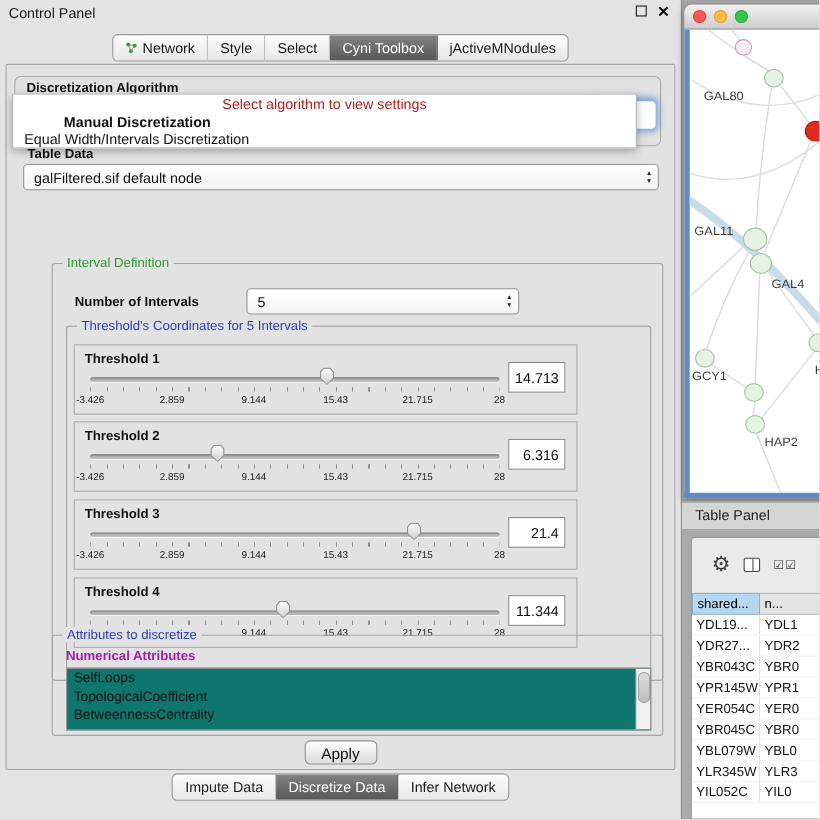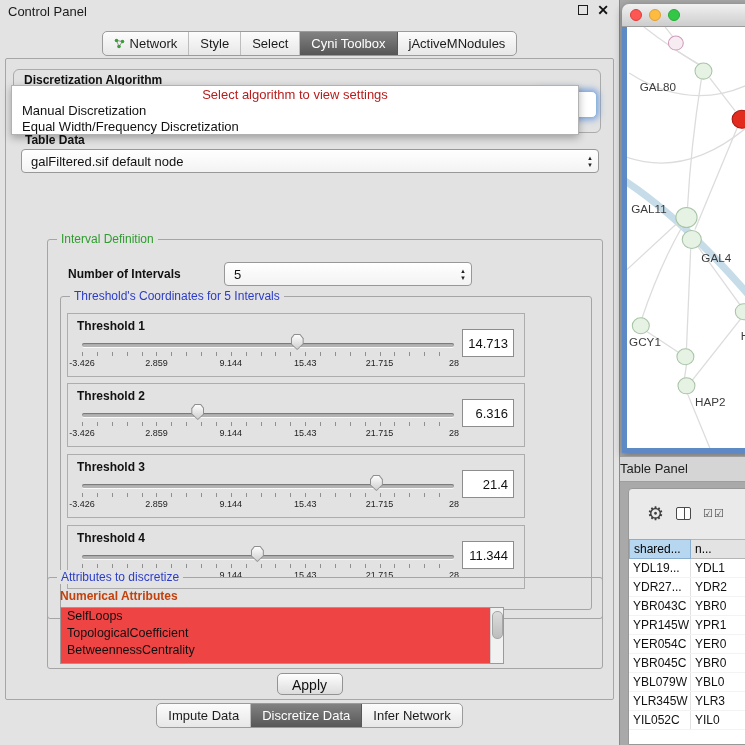--- a/index.html
+++ b/index.html
@@ -20,21 +20,21 @@
   .tab:last-child{border-right:none;}
   .tab.selected{background:linear-gradient(#828282,#575757);color:#fff;border-right-color:#575757;}
   
   .mainpanel{position:absolute;left:5px;top:58px;width:609px;height:642px;background:#e2e2e2;border:1px solid #a6a6a6;border-radius:2px;box-sizing:border-box;}
   .algo-box{position:absolute;left:7px;top:10px;width:588px;height:64px;border:1px solid #ababab;border-radius:6px;box-sizing:border-box;}
   .algo-label{position:absolute;left:10px;top:3px;font-size:12px;font-weight:bold;color:#111;}
   .combo-fragment{position:absolute;left:531px;top:32px;width:58px;height:25px;background:#fff;border:1px solid #8fb4dd;border-radius:5px;box-shadow:0 0 6px 2px rgba(100,150,220,.8);z-index:1;}
   .algo-overlay{position:absolute;left:5px;top:26px;width:568px;height:50px;background:#fff;border:1px solid #b2b2b2;box-shadow:0 3px 8px rgba(0,0,0,.3);z-index:5;box-sizing:border-box;}
   .ov-ph{text-align:center;color:#b91c1c;font-size:13px;line-height:17px;}
   .ov-opt{font-size:13px;line-height:16px;padding-left:10px;color:#111;}
-  .ov-opt.bold{font-weight:normal;}
+  .ov-opt.bold{font-weight:bold;margin-left:36px;}
   .td-label{position:absolute;left:19px;top:74px;font-size:12px;font-weight:bold;color:#111;}
   .combo{position:absolute;background:linear-gradient(#ffffff,#f3f3f3);border:1px solid #989898;border-radius:4px;font-size:13px;color:#111;display:flex;align-items:center;padding:0 22px 0 9px;box-sizing:border-box;}
   .stepper{position:absolute;right:5px;top:0;height:100%;display:flex;flex-direction:column;justify-content:center;gap:1px;font-size:6px;color:#222;line-height:1;}
   .td-combo{left:15px;top:90px;width:578px;height:24px;}
   .noi-combo{left:176px;top:22px;width:248px;height:24px;}
   .fieldset{position:absolute;border:1px solid #a5a5a5;border-radius:3px;box-sizing:border-box;}
   .legend{position:absolute;top:-8px;left:9px;background:#e2e2e2;padding:0 4px;font-size:12px;white-space:nowrap;}
   .legend.green{color:#2f9b2f;}
   .legend.blue{color:#2b3cc8;}
   #fs-interval{left:41px;top:132px;width:556px;height:380px;margin-top:48px;}
@@ -46,36 +46,36 @@
   .sl-area{position:absolute;left:14px;top:0;width:372px;height:62px;}
   .track{position:absolute;left:0;top:29px;width:100%;height:4px;background:#b3b3b3;border-radius:2px;box-shadow:inset 0 1px 1px rgba(0,0,0,.35),0 1px 0 rgba(255,255,255,.8);}
   .thumb{position:absolute;top:20px;width:13px;height:16px;clip-path:polygon(50% 100%,0 62%,0 26%,26% 0,74% 0,100% 26%,100% 62%);background:#8f8f8f;}
   .thumb::after{content:"";position:absolute;left:1px;top:1px;right:1px;bottom:1px;clip-path:polygon(50% 100%,0 62%,0 26%,26% 0,74% 0,100% 26%,100% 62%);background:linear-gradient(#fdfdfd,#cfcfcf);}
   .ticks{position:absolute;left:0;top:38px;width:100%;height:4px;background:repeating-linear-gradient(90deg,#8f8f8f 0,#8f8f8f 1px,transparent 1px,transparent 14.88px);}
   .scale{position:absolute;left:0;top:44px;width:100%;height:12px;}
   .scale span{position:absolute;transform:translateX(-50%);font-size:9px;color:#222;white-space:nowrap;}
   .sc0{left:0}.sc1{left:20%}.sc2{left:40%}.sc3{left:60%}.sc4{left:80%}.sc5{left:100%}
   .valbox{position:absolute;left:394px;top:15px;width:52px;height:28px;background:#fff;border:1px solid #8d8d8d;font-size:13px;color:#111;text-align:right;line-height:28px;padding-right:5px;box-sizing:border-box;}
   #fs-attrs{left:41px;top:518px;width:556px;height:92px;}
-  .na-label{position:absolute;left:12px;top:11px;font-size:12px;font-weight:bold;color:#c2410c;}
-  .listbox{position:absolute;left:12px;top:29px;width:444px;height:57px;background:#ef4444;border:1px solid #9a9a9a;overflow:hidden;box-sizing:border-box;}
+  .na-label{position:absolute;left:12px;top:11px;font-size:12px;font-weight:bold;color:#a21caf;}
+  .listbox{position:absolute;left:12px;top:29px;width:532px;height:57px;background:#0f766e;border:1px solid #9a9a9a;overflow:hidden;box-sizing:border-box;}
   .listbox .li{font-size:12.5px;line-height:17px;padding-left:6px;color:#111;white-space:nowrap;}
   .vscroll{position:absolute;right:0;top:0;width:13px;height:100%;background:#f1f1f1;border-left:1px solid #cfcfcf;box-sizing:border-box;}
   .vthumb{position:absolute;left:1px;top:3px;width:9px;height:26px;background:linear-gradient(#dcdcdc,#bdbdbd);border:1px solid #a5a5a5;border-radius:5px;}
   .apply-btn{position:absolute;left:50%;transform:translateX(-50%);top:614px;width:66px;height:22px;background:linear-gradient(#fefefe,#dcdcdc);border:1px solid #939393;border-radius:5px;font-size:14px;color:#111;text-align:center;line-height:22px;box-sizing:border-box;}
   
   #net-window{position:absolute;left:622px;top:4px;width:130px;height:449px;border-radius:7px 0 0 0;overflow:hidden;box-shadow:0 2px 8px rgba(0,0,0,.35);}
   .mac-titlebar{height:23px;background:linear-gradient(#f1f1f1,#cdcdcd);border-bottom:1px solid #9b9b9b;display:flex;align-items:center;padding-left:8px;gap:7px;box-sizing:border-box;}
   .light{width:12px;height:12px;border-radius:50%;box-sizing:border-box;}
   .light.red{background:#fc5753;border:1px solid #df3c38;}
   .light.yellow{background:#fdbc40;border:1px solid #de9f34;}
   .light.green{background:#33c748;border:1px solid #27aa35;}
   .net-frame{height:426px;border-left:5px solid #5d89c4;border-right:5px solid #5d89c4;border-bottom:5px solid #5d89c4;background:#fff;box-sizing:border-box;}
   .net-frame svg{display:block;width:100%;height:100%;}
-  #tablepanel-bar{position:absolute;left:620px;top:456px;width:125px;height:26px;background:#d5d5d5;border-top:1px solid #9e9e9e;border-bottom:1px solid #9e9e9e;font-size:13px;color:#222;line-height:24px;padding-left:0;box-sizing:border-box;}
+  #tablepanel-bar{position:absolute;left:620px;top:456px;width:125px;height:26px;background:#d5d5d5;border-top:1px solid #9e9e9e;border-bottom:1px solid #9e9e9e;font-size:13px;color:#222;line-height:24px;padding-left:12px;box-sizing:border-box;}
   #table-window{position:absolute;left:628px;top:488px;width:122px;height:257px;background:#eaeaea;border:1px solid #989898;border-radius:4px 0 0 0;overflow:hidden;box-sizing:border-box;}
   .tp-toolbar{position:absolute;left:0;top:0;width:100%;height:48px;display:flex;align-items:center;gap:12px;padding-left:18px;box-sizing:border-box;}
   .gear-icon{font-size:19px;color:#3f3f3f;line-height:1;}
   .cols-icon{width:15px;height:13px;border:1.5px solid #4a4a4a;border-radius:2px;position:relative;background:#fff;box-sizing:border-box;}
   .cols-icon::after{content:"";position:absolute;left:50%;top:0;width:1.5px;height:100%;background:#4a4a4a;}
   .check-icon{font-size:11px;color:#3f3f3f;letter-spacing:1px;white-space:nowrap;}
   .tp-header{position:absolute;left:0;top:50px;width:100%;height:20px;display:flex;}
   .hc{font-size:12px;line-height:18px;padding-left:4px;box-sizing:border-box;white-space:nowrap;overflow:hidden;}
   .hc.c1{width:62px;background:#b7d7f0;border:1px solid #89aed0;}
   .hc.c2{flex:1;background:#e3e3e3;border-top:1px solid #b5b5b5;border-bottom:1px solid #b5b5b5;}
@@ -129,21 +129,21 @@
 
     <div class="mainpanel">
 
       <div class="algo-box">
         <span class="algo-label">Discretization Algorithm</span>
       </div>
       <div class="combo-fragment"></div>
       <div class="algo-overlay">
         <div class="ov-ph">Select algorithm to view settings</div>
         <div class="ov-opt bold">Manual Discretization</div>
-        <div class="ov-opt">Equal Width/Frequency Discretization</div>
+        <div class="ov-opt">Equal Width/Intervals Discretization</div>
       </div>
 
       <div class="td-label">Table Data</div>
       <div class="combo td-combo">
         <span>galFiltered.sif default node</span>
         <span class="stepper">
           <span>▲</span>
             <span>▼</span>
         </span>
       </div>

